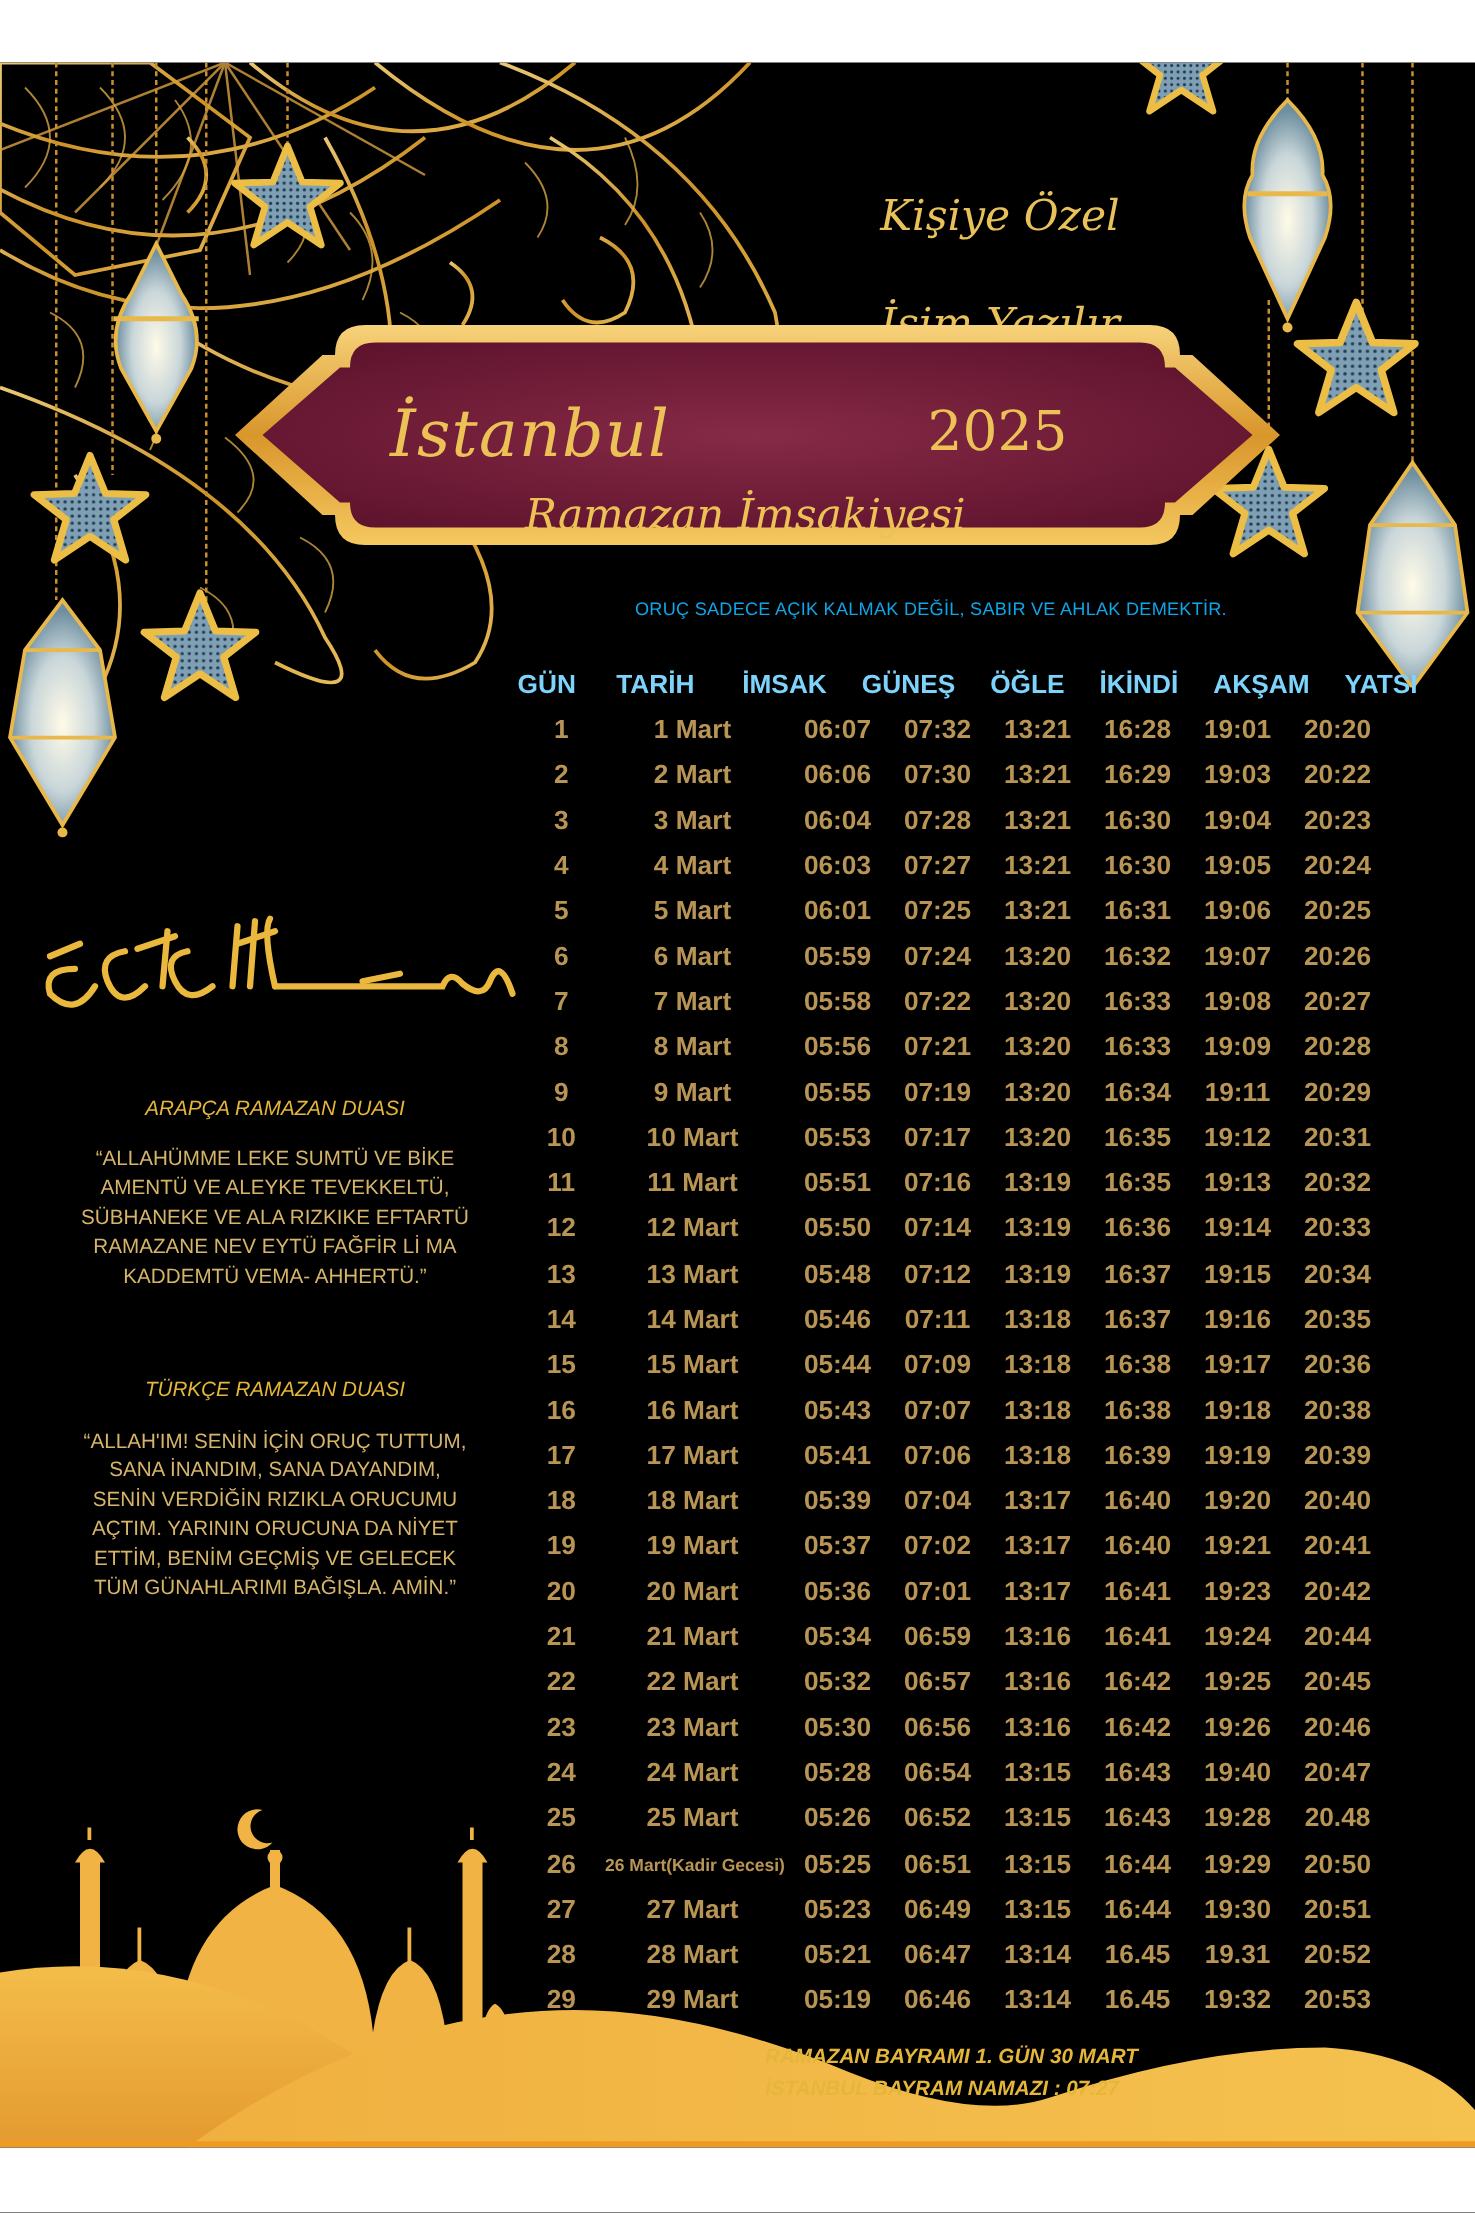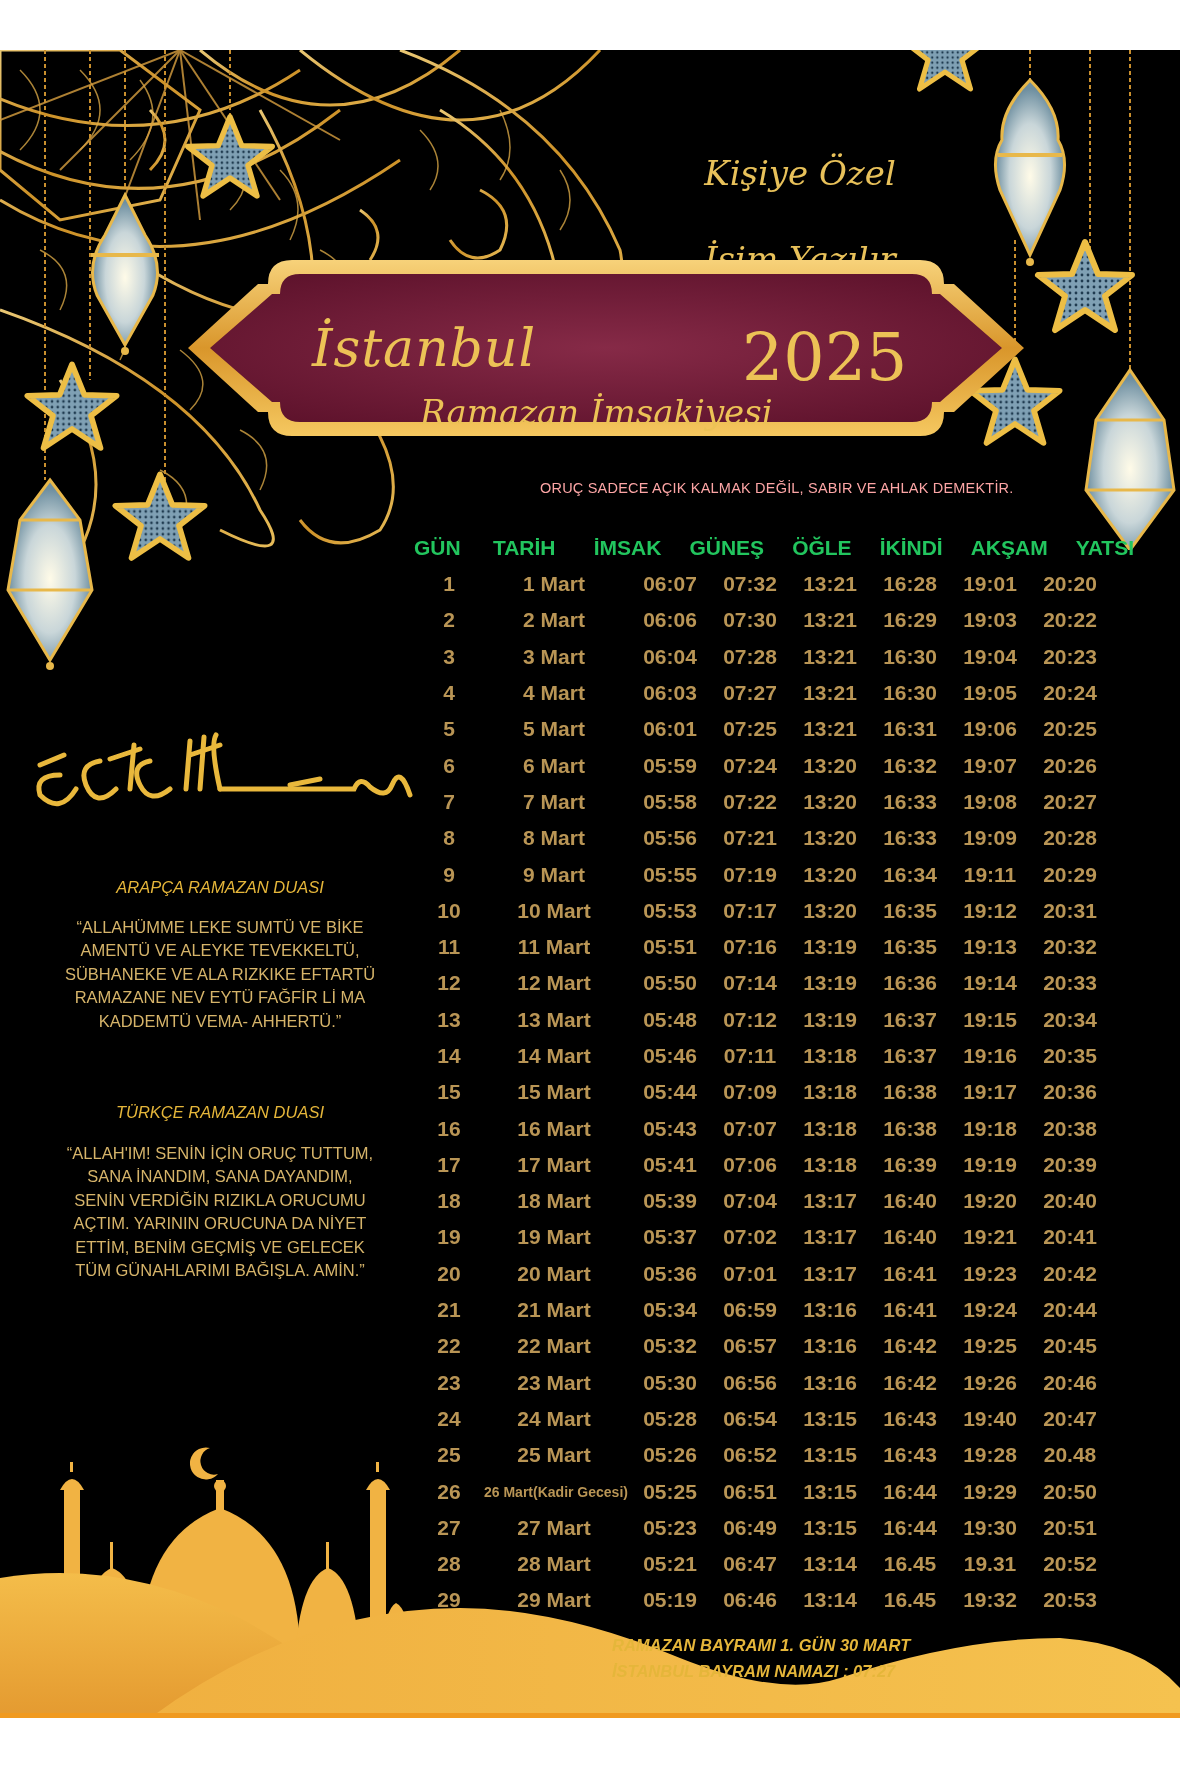--- a/index.html
+++ b/index.html
@@ -26,39 +26,39 @@
 
   
   .banner { position: absolute; left: 188px; top: 206px; width: 836px; height: 184px; }
   .banner-city {
     position: absolute; left: 312px; top: 268px;
     font-family: "DejaVu Serif", serif; font-style: italic; color: #ecc256;
     font-size: 52px; letter-spacing: 1px;
   }
   .banner-year {
     position: absolute; left: 742px; top: 270px;
-    font-family: "DejaVu Serif", serif; color: #ecc256; font-size: 65px;
+    font-family: "DejaVu Serif", serif; color: #ecc256; font-size: 44px;
   }
   .banner-sub {
     position: absolute; left: 420px; top: 342px;
     font-family: "DejaVu Serif", serif; font-style: italic; color: #ecc256; font-size: 34px;
   }
 
   .motto {
-    position: absolute; left: 540px; top: 430px; width: 520px;
-    color: #fca5a5; font-size: 14.5px; letter-spacing: 0.2px; white-space: nowrap;
+    position: absolute; left: 508px; top: 430px; width: 520px;
+    color: #0ea5e9; font-size: 14.5px; letter-spacing: 0.2px; white-space: nowrap;
   }
 
   
   .table {
     position: absolute; left: 414px; top: 480px; width: 720px;
     color: #b99555; font-weight: bold; font-family: "Liberation Sans", sans-serif;
   }
   .thead, .row { display: flex; align-items: center; }
-  .thead { height: 36px; font-size: 21px; color: #22c55e; gap: 28px; }
+  .thead { height: 36px; font-size: 21px; color: #7dd3fc; gap: 28px; }
   .row { height: 36.3px; font-size: 21px; }
   .c-gun { width: 70px; text-align: center; }
   .c-tarih { width: 140px; text-align: center; white-space: nowrap; }
   .c-t { width: 80px; text-align: center; }
   .c-t.first { margin-left: 6px; }
   .small-date { font-size: 14px; }
   .thead .c-t { font-size: 21px; }
 
   .footer-note {
     position: absolute; left: 612px; top: 1582px;

